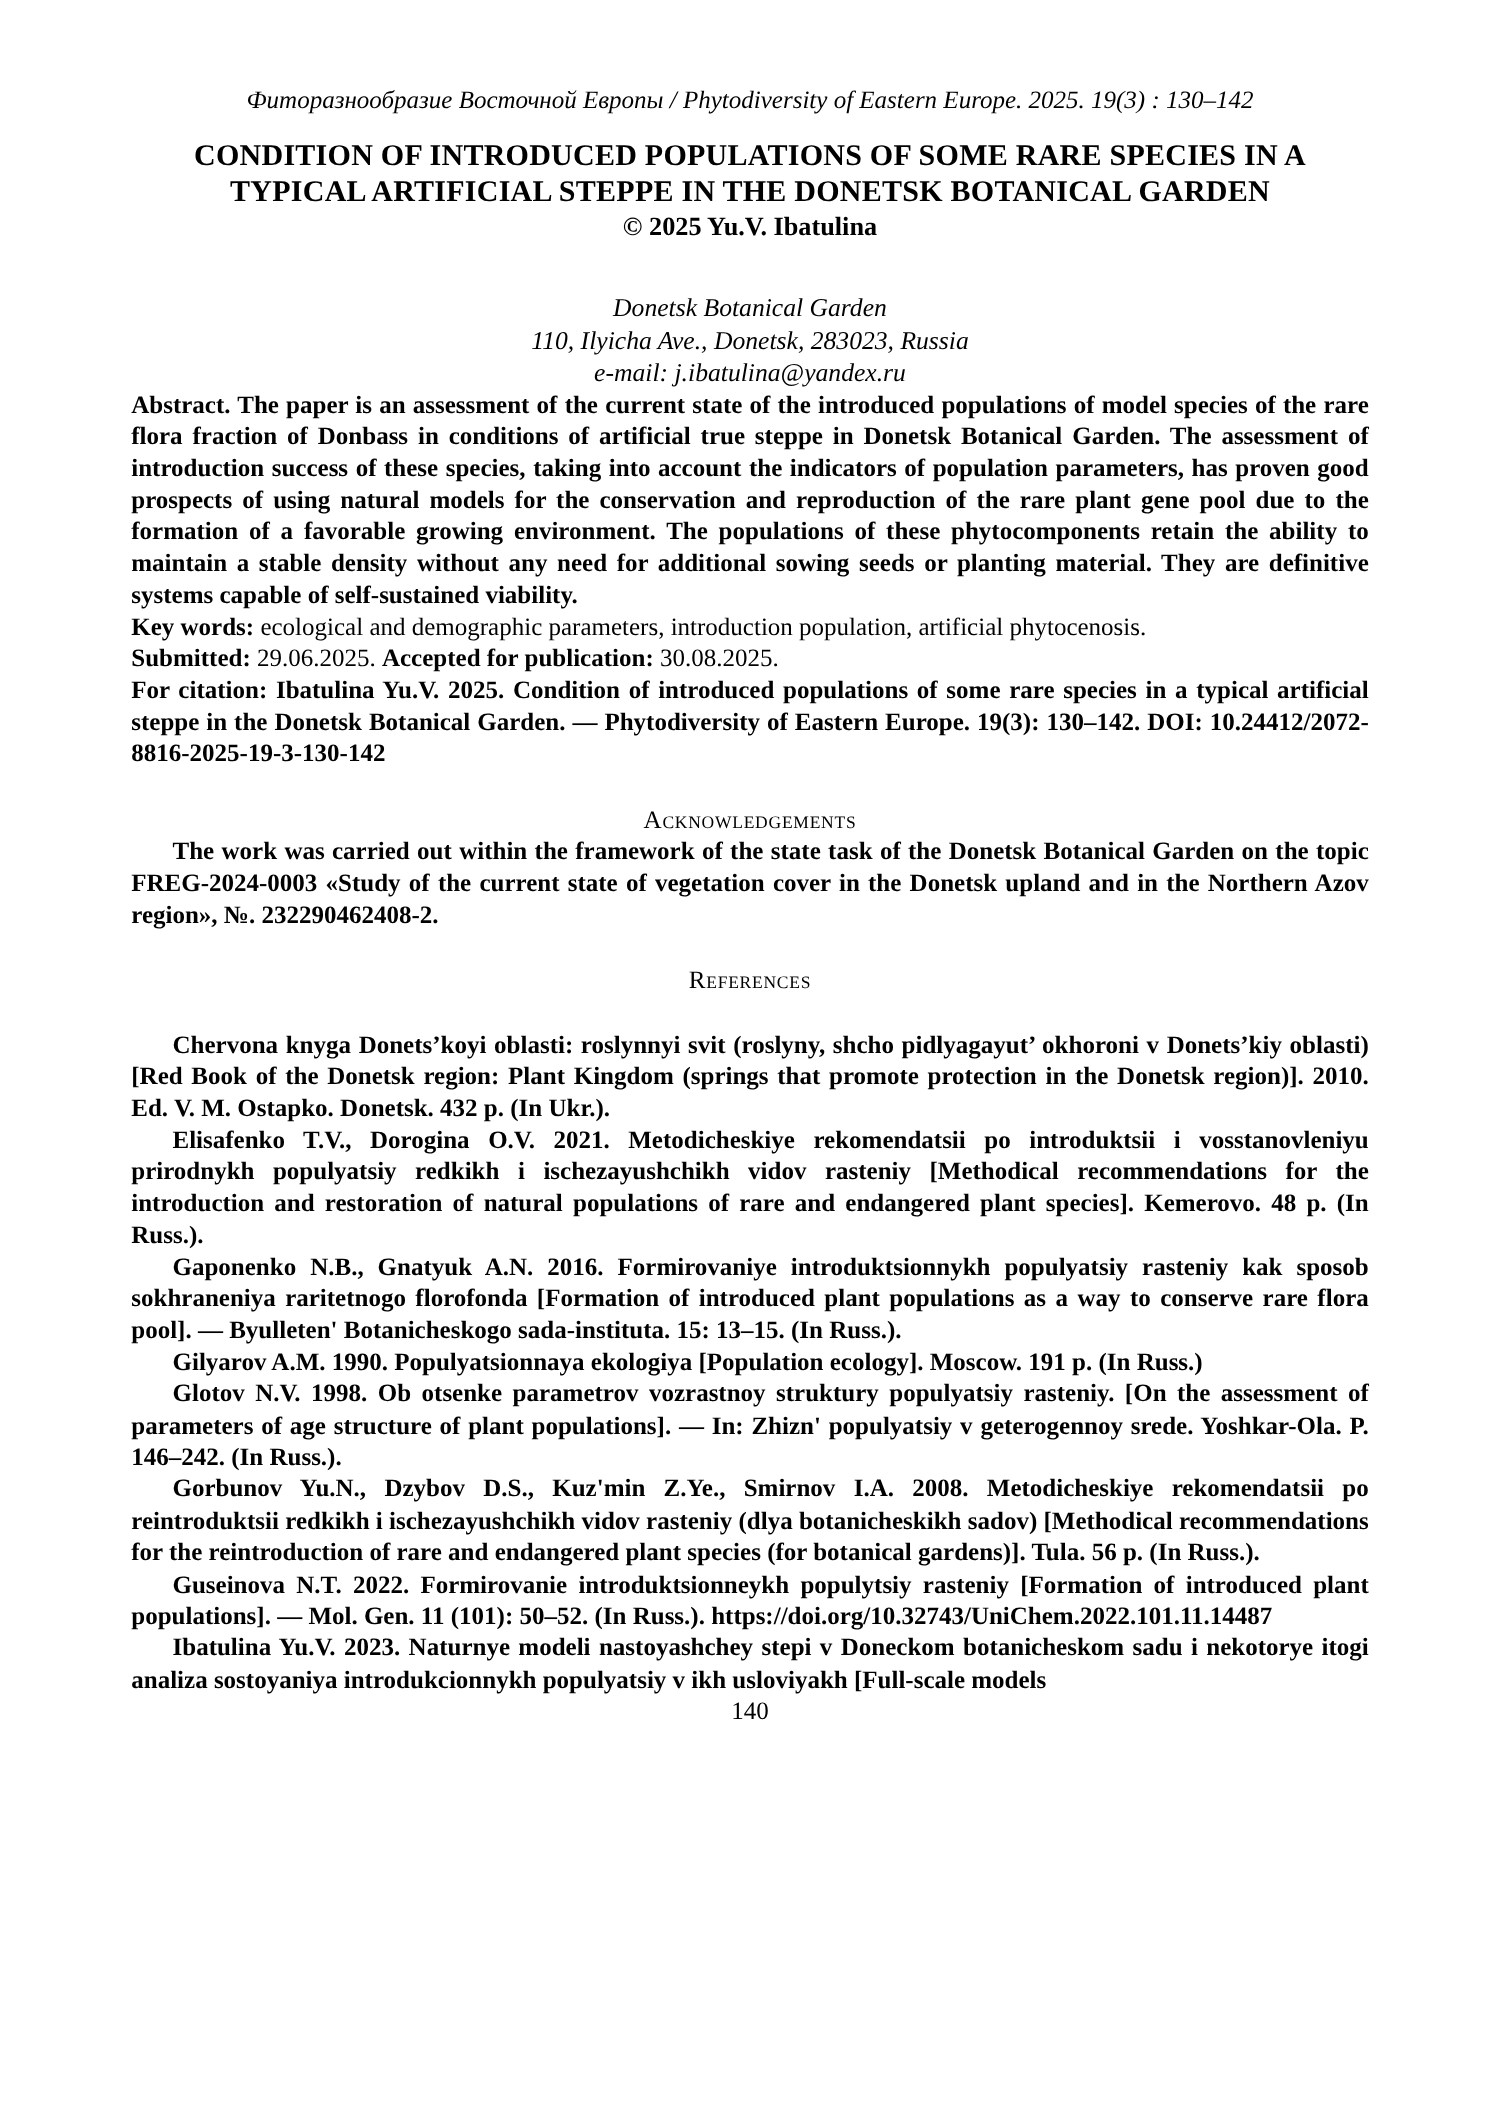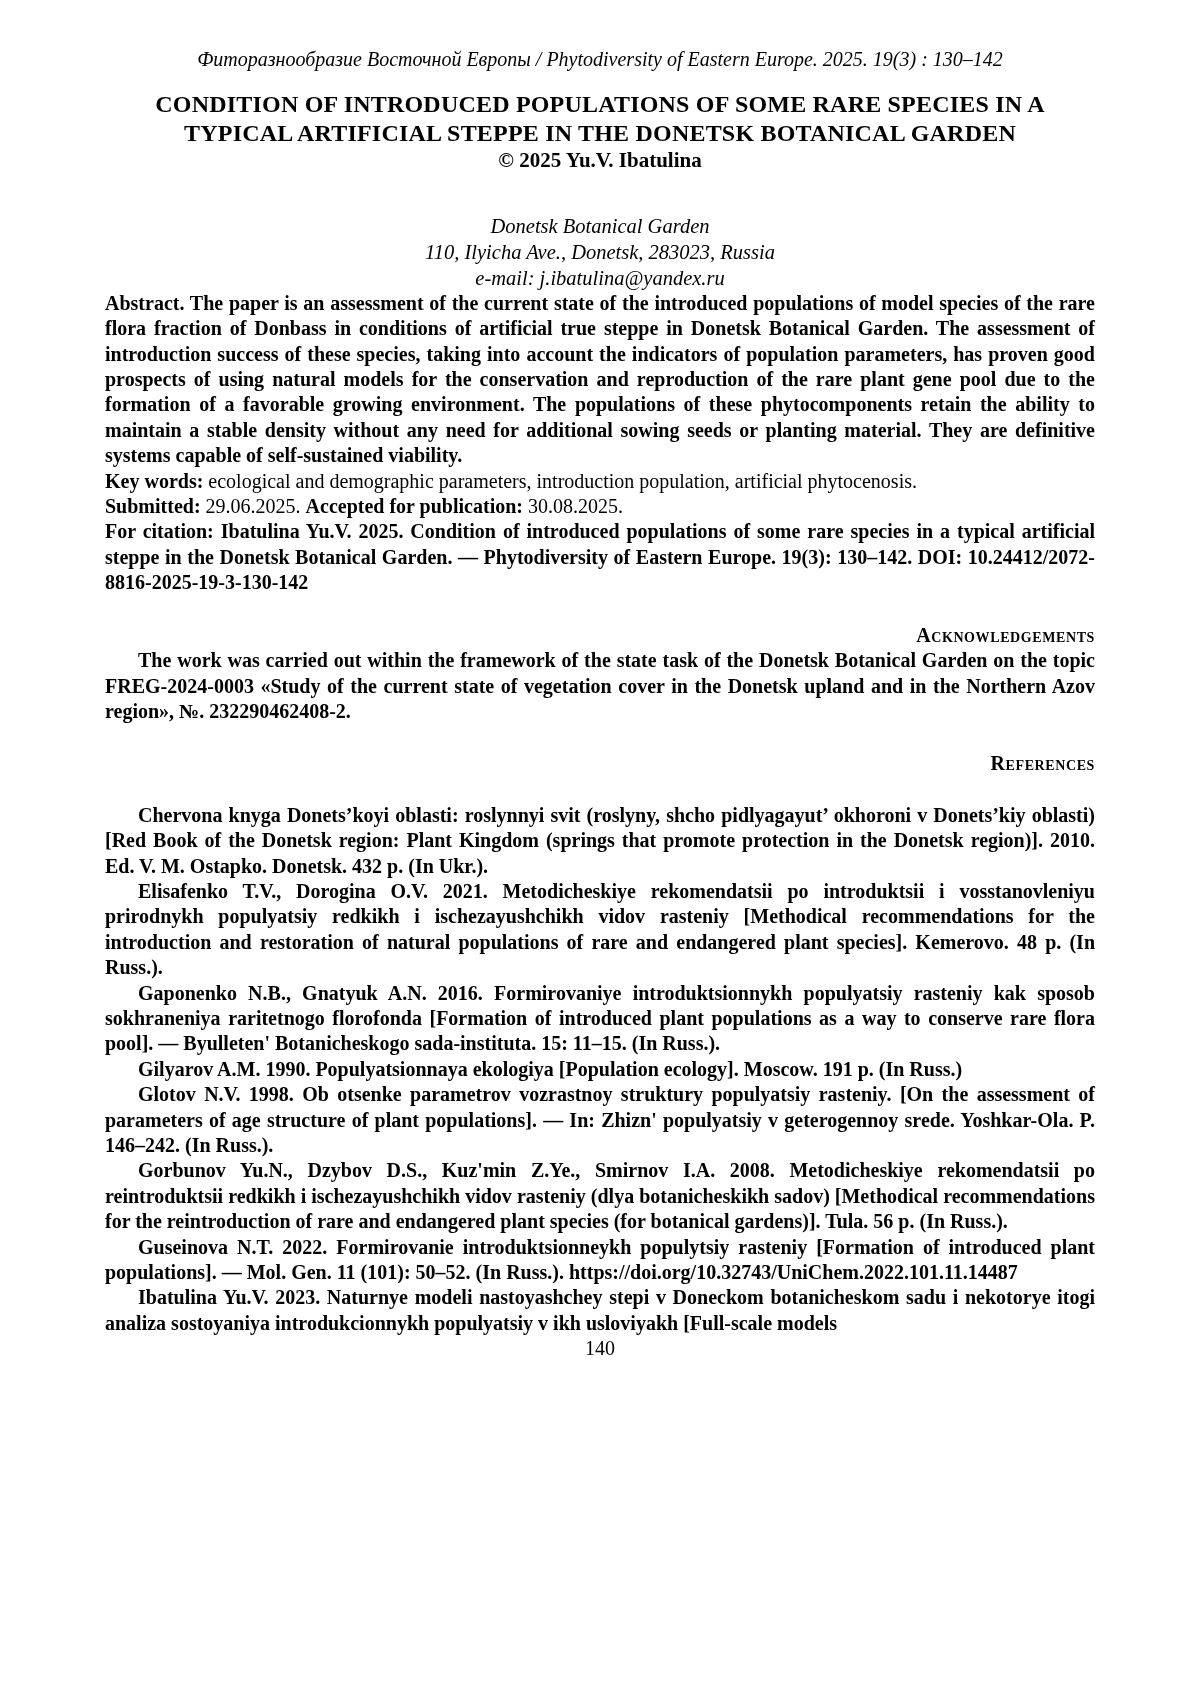--- a/index.html
+++ b/index.html
@@ -11,21 +11,21 @@
     position: relative;
     width: 1200px;
     height: 1697px;
     background: #ffffff;
     color: #000000;
     font-family: "Liberation Serif", "DejaVu Serif", serif;
     overflow: hidden;
     box-sizing: border-box;
   }
   .content {
-    padding: 47px 105px 0 105px;
+    padding: 68px 105px 0 105px;
     font-size: 20px;
     line-height: 25.4px;
   }
   .content p { margin: 0; }
 
   .journal-header {
     text-align: center;
     font-style: italic;
     font-size: 20px;
   }
@@ -52,23 +52,23 @@
   }
   .par { margin-top: 27px; }
   .justify {
     text-align: justify;
     text-justify: inter-word;
     font-weight: bold;
   }
   .indent { text-indent: 33px; }
   .section-heading {
     margin: 27px 0 0 0;
-    text-align: right;
+    text-align: center;
     font-size: 20px;
-    font-weight: bold;
+    font-weight: normal;
     font-variant: small-caps;
     letter-spacing: 0.6px;
   }
   .references { margin-top: 26px; }
   .references p { margin: 0; }
   .page-number {
     margin-top: 21px;
     text-align: center;
     font-size: 20px;
   }
@@ -101,21 +101,21 @@
 
     <h2 class="section-heading">Acknowledgements</h2>
 
     <p class="par justify indent">The work was carried out within the framework of the state task of the Donetsk Botanical Garden on the topic FREG-2024-0003 «Study of the current state of vegetation cover in the Donetsk upland and in the Northern Azov region», №. 232290462408-2.</p>
 
     <h2 class="section-heading">References</h2>
 
     <div class="references">
       <p class="justify indent">Chervona knyga Donets’koyi oblasti: roslynnyi svit (roslyny, shcho pidlyagayut’ okhoroni v Donets’kiy oblasti) [Red Book of the Donetsk region: Plant Kingdom (springs that promote protection in the Donetsk region)]. 2010. Ed. V. M. Ostapko. Donetsk. 432 p. (In Ukr.).</p>
       <p class="justify indent">Elisafenko T.V., Dorogina O.V. 2021. Metodicheskiye rekomendatsii po introduktsii i vosstanovleniyu prirodnykh populyatsiy redkikh i ischezayushchikh vidov rasteniy [Methodical recommendations for the introduction and restoration of natural populations of rare and endangered plant species]. Kemerovo. 48 p. (In Russ.).</p>
-      <p class="justify indent">Gaponenko N.B., Gnatyuk A.N. 2016. Formirovaniye introduktsionnykh populyatsiy rasteniy kak sposob sokhraneniya raritetnogo florofonda [Formation of introduced plant populations as a way to conserve rare flora pool]. — Byulleten' Botanicheskogo sada-instituta. 15: 11–15. (In Russ.).</p>
+      <p class="justify indent">Gaponenko N.B., Gnatyuk A.N. 2016. Formirovaniye introduktsionnykh populyatsiy rasteniy kak sposob sokhraneniya raritetnogo florofonda [Formation of introduced plant populations as a way to conserve rare flora pool]. — Byulleten' Botanicheskogo sada-instituta. 15: 13–15. (In Russ.).</p>
       <p class="justify indent">Gilyarov A.M. 1990. Populyatsionnaya ekologiya [Population ecology]. Moscow. 191 p. (In Russ.)</p>
       <p class="justify indent">Glotov N.V. 1998. Ob otsenke parametrov vozrastnoy struktury populyatsiy rasteniy. [On the assessment of parameters of age structure of plant populations]. — In: Zhizn' populyatsiy v geterogennoy srede. Yoshkar-Ola. P. 146–242. (In Russ.).</p>
       <p class="justify indent">Gorbunov Yu.N., Dzybov D.S., Kuz'min Z.Ye., Smirnov I.A. 2008. Metodicheskiye rekomendatsii po reintroduktsii redkikh i ischezayushchikh vidov rasteniy (dlya botanicheskikh sadov) [Methodical recommendations for the reintroduction of rare and endangered plant species (for botanical gardens)]. Tula. 56 p. (In Russ.).</p>
       <p class="justify indent">Guseinova N.T. 2022. Formirovanie introduktsionneykh populytsiy rasteniy [Formation of introduced plant populations]. — Mol. Gen. 11 (101): 50–52. (In Russ.). https://doi.org/10.32743/UniChem.2022.101.11.14487</p>
       <p class="justify indent">Ibatulina Yu.V. 2023. Naturnye modeli nastoyashchey stepi v Doneckom botanicheskom sadu i nekotorye itogi analiza sostoyaniya introdukcionnykh populyatsiy v ikh usloviyakh [Full-scale models</p>
     </div>
 
     <p class="page-number">140</p>
 
   </div>

